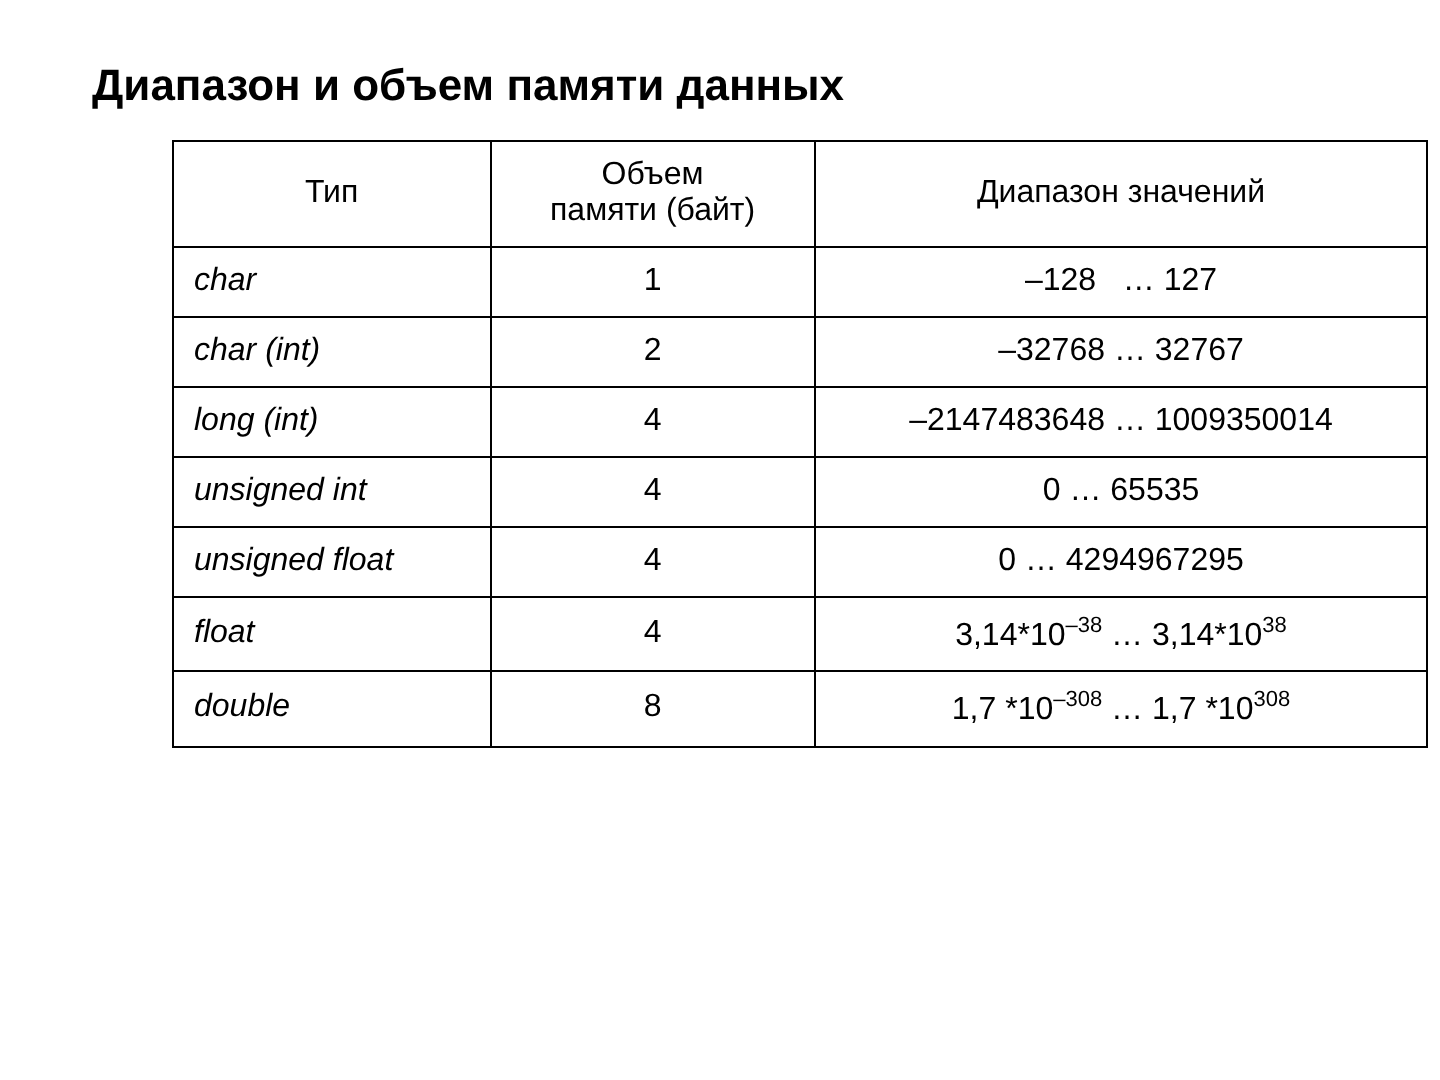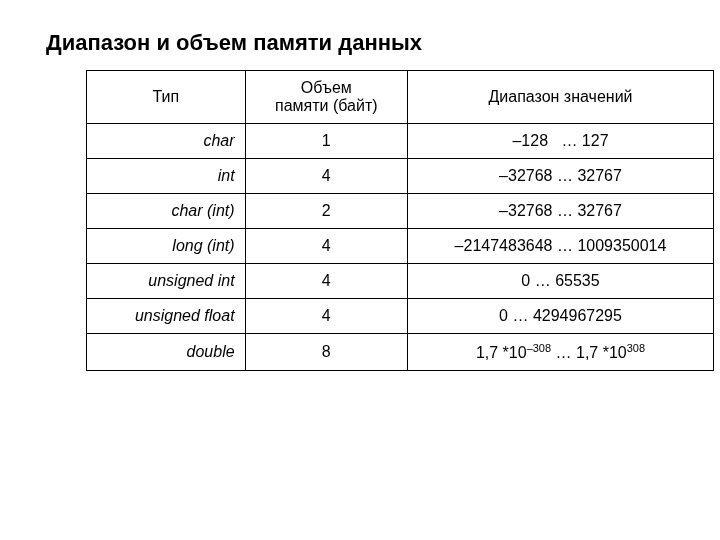--- a/index.html
+++ b/index.html
@@ -33,21 +33,21 @@
       padding: 8px 10px;
       text-align: center;
     }
     th {
       font-weight: normal;
       font-style: normal;
       background: #fff;
     }
     td.type-col {
       font-style: italic;
-      text-align: right;
+      text-align: left;
     }
     td.range-col {
     }
     .sup-text {
       font-size: 11px;
       vertical-align: super;
     }
   </style>
 </head>
 <body>
@@ -62,44 +62,44 @@
         <th>Диапазон значений</th>
       </tr>
     </thead>
     <tbody id="table-body">
     <tr>
           <td class="type-col">char</td>
           <td>1</td>
           <td class="range-col">–128 &nbsp;&nbsp;… 127</td>
         </tr>
         <tr>
-          <td class="type-col">int</td>
-          <td>4</td>
-          <td class="range-col">–32768 … 32767</td>
-        </tr>
-        <tr>
           <td class="type-col">char (int)</td>
           <td>2</td>
           <td class="range-col">–32768 … 32767</td>
         </tr>
         <tr>
           <td class="type-col">long (int)</td>
           <td>4</td>
           <td class="range-col">–2147483648 … 1009350014</td>
         </tr>
         <tr>
           <td class="type-col">unsigned int</td>
           <td>4</td>
           <td class="range-col">0 … 65535</td>
         </tr>
         <tr>
           <td class="type-col">unsigned float</td>
           <td>4</td>
           <td class="range-col">0 … 4294967295</td>
         </tr>
         <tr>
+          <td class="type-col">float</td>
+          <td>4</td>
+          <td class="range-col">3,14*10<span class="sup-text">–38</span> … 3,14*10<span class="sup-text">38</span></td>
+        </tr>
+        <tr>
           <td class="type-col">double</td>
           <td>8</td>
           <td class="range-col">1,7 *10<span class="sup-text">–308</span> … 1,7 *10<span class="sup-text">308</span></td>
         </tr>
       </tbody>
   </table>
 </div>
 
 </body></html>

